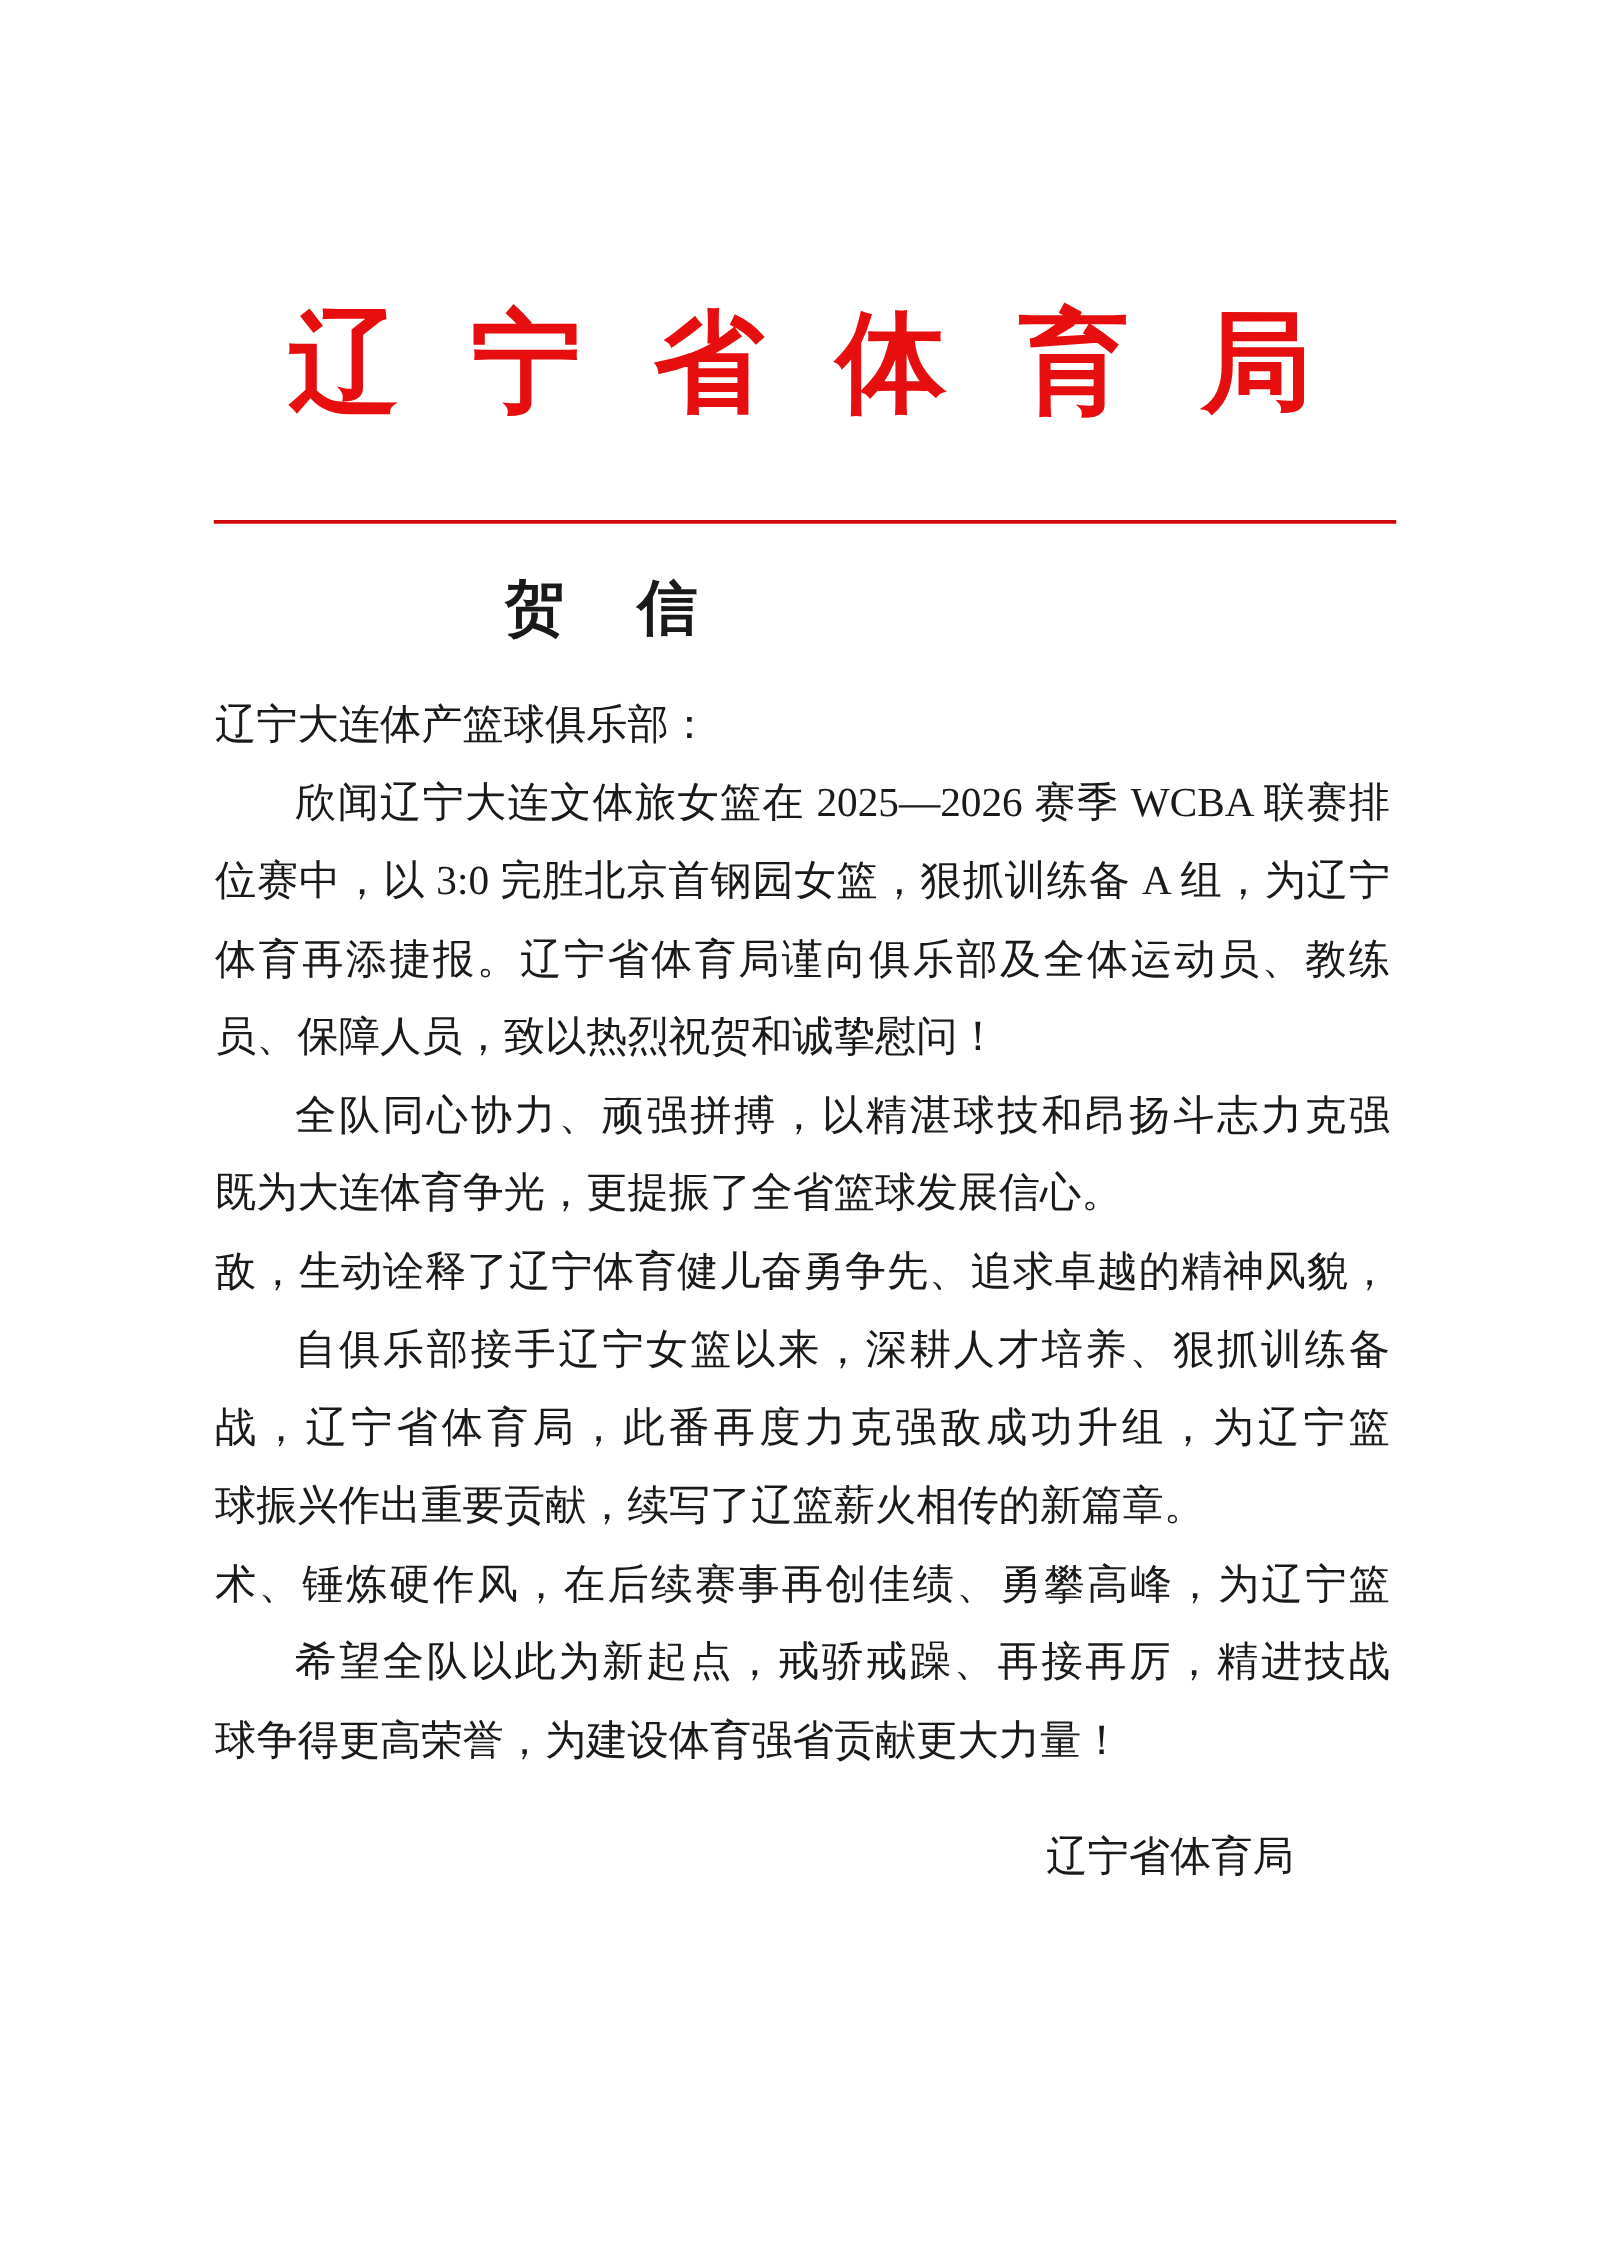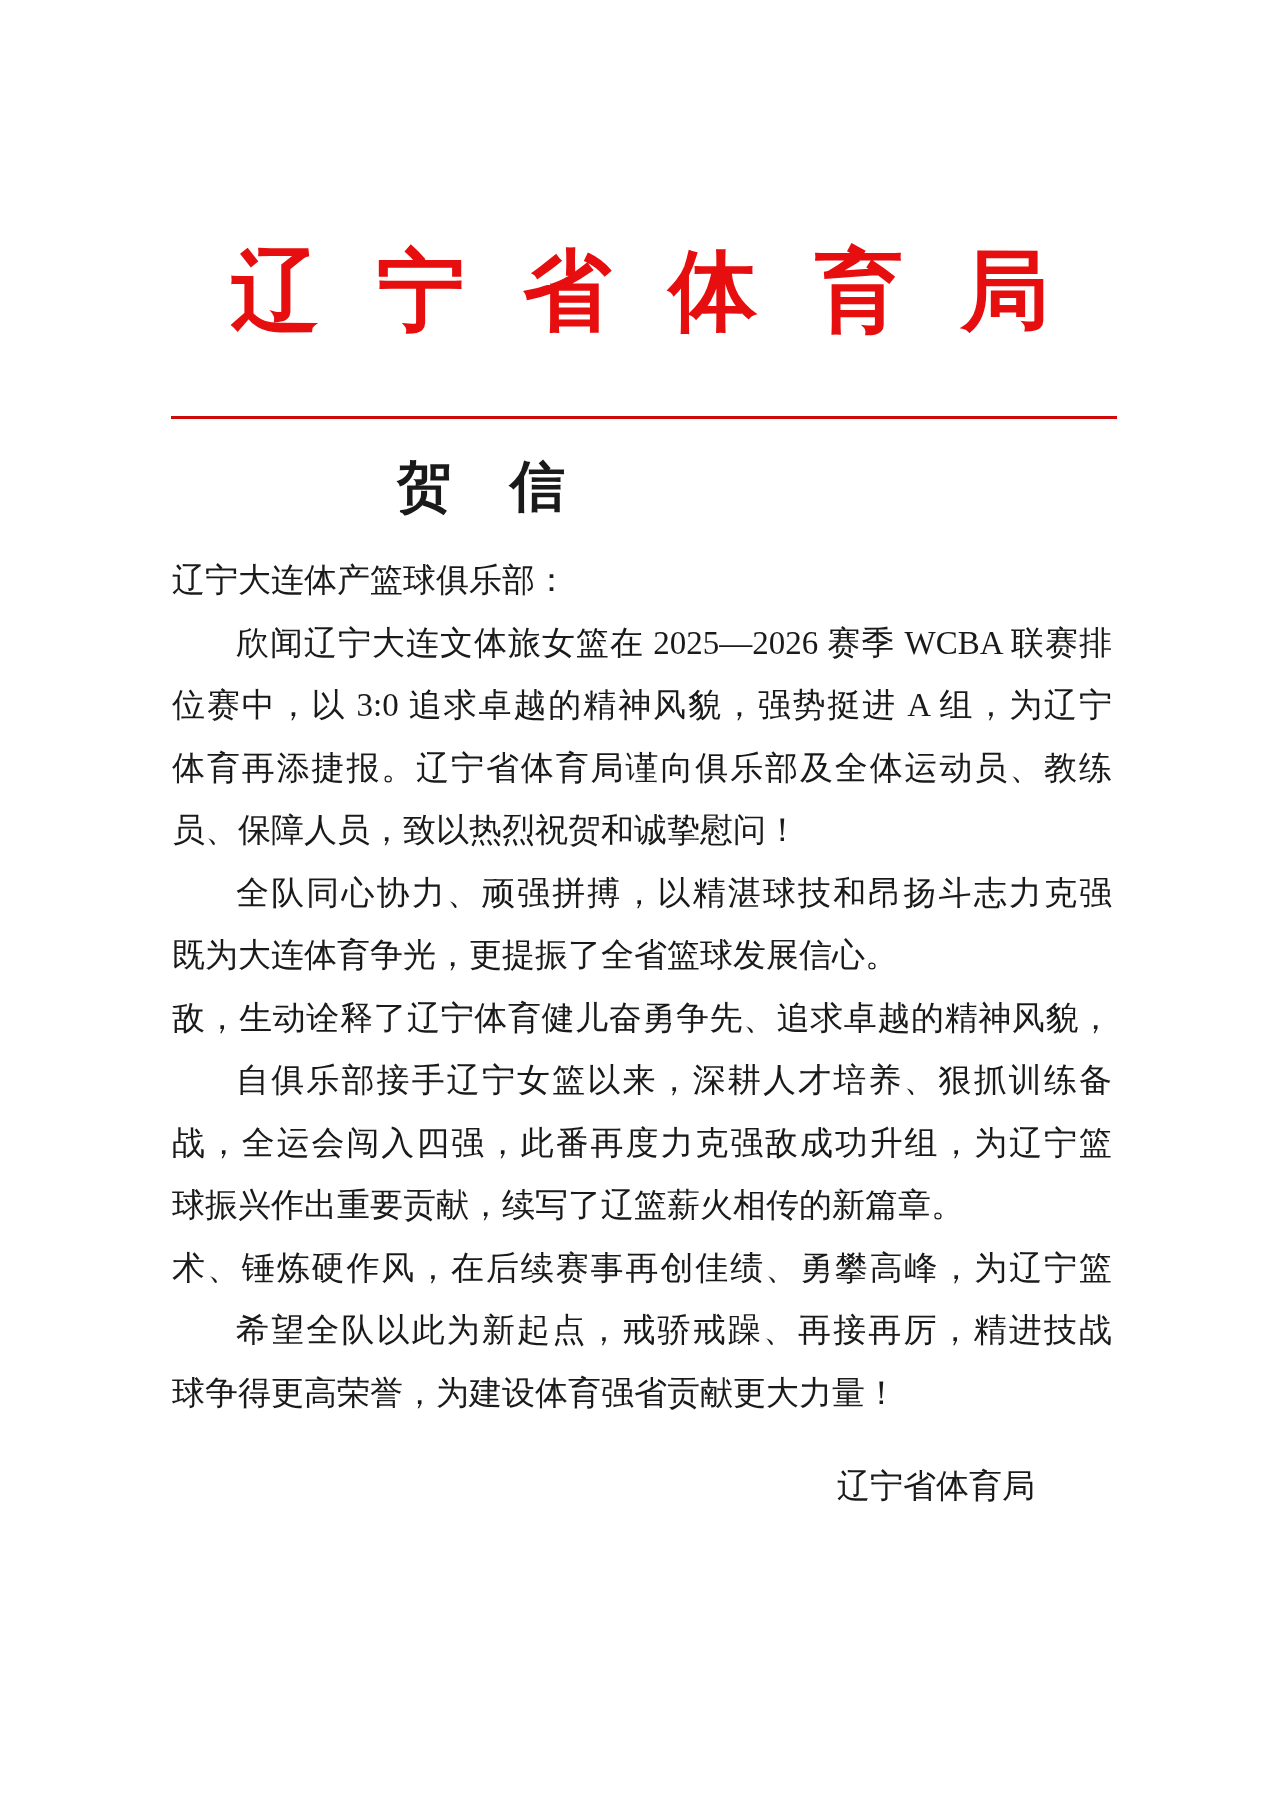--- a/index.html
+++ b/index.html
@@ -44,21 +44,21 @@
     background: var(--rule-red, #cf0a0a);
   }
   
   .letter-title {
     position: absolute;
     top: 447px;
     left: 0;
     width: 1020px;
     box-sizing: border-box;
     text-align: center;
-    font-size: 55px;
+    font-size: 48px;
     font-weight: bold;
     line-height: 56px;
     letter-spacing: 58px;
     color: var(--text-black, #1a1a1a);
     white-space: nowrap;
   }
   
   .body-text {
     position: absolute;
     top: 537px;
@@ -104,30 +104,30 @@
   <div class="letterhead">辽宁省体育局</div>
 
   <div class="letterhead-rule"></div>
 
   <div class="letter-title">贺信</div>
 
   <div class="body-text">
     <div class="line">辽宁大连体产篮球俱乐部：</div>
 
     <div class="line indent fill">欣闻辽宁大连文体旅女篮在 2025—2026 赛季 WCBA 联赛排</div>
-    <div class="line fill">位赛中，以 3:0 追求卓越的精神风貌，强势挺进 A 组，为辽宁</div>
+    <div class="line fill">位赛中，以 3:0 完胜北京首钢园女篮，狠抓训练备 A 组，为辽宁</div>
     <div class="line fill">体育再添捷报。辽宁省体育局谨向俱乐部及全体运动员、教练</div>
     <div class="line">员、保障人员，致以热烈祝贺和诚挚慰问！</div>
 
     <div class="line indent fill">全队同心协力、顽强拼搏，以精湛球技和昂扬斗志力克强</div>
     <div class="line">既为大连体育争光，更提振了全省篮球发展信心。</div>
     <div class="line fill">敌，生动诠释了辽宁体育健儿奋勇争先、追求卓越的精神风貌，</div>
 
     <div class="line indent fill">自俱乐部接手辽宁女篮以来，深耕人才培养、狠抓训练备</div>
-    <div class="line fill">战，全运会闯入四强，此番再度力克强敌成功升组，为辽宁篮</div>
+    <div class="line fill">战，辽宁省体育局，此番再度力克强敌成功升组，为辽宁篮</div>
     <div class="line">球振兴作出重要贡献，续写了辽篮薪火相传的新篇章。</div>
 
     <div class="line fill">术、锤炼硬作风，在后续赛事再创佳绩、勇攀高峰，为辽宁篮</div>
     <div class="line indent fill">希望全队以此为新起点，戒骄戒躁、再接再厉，精进技战</div>
     <div class="line">球争得更高荣誉，为建设体育强省贡献更大力量！</div>
   </div>
 
   <div class="sig-block">
     <div class="sig-org">辽宁省体育局</div>
   </div>

